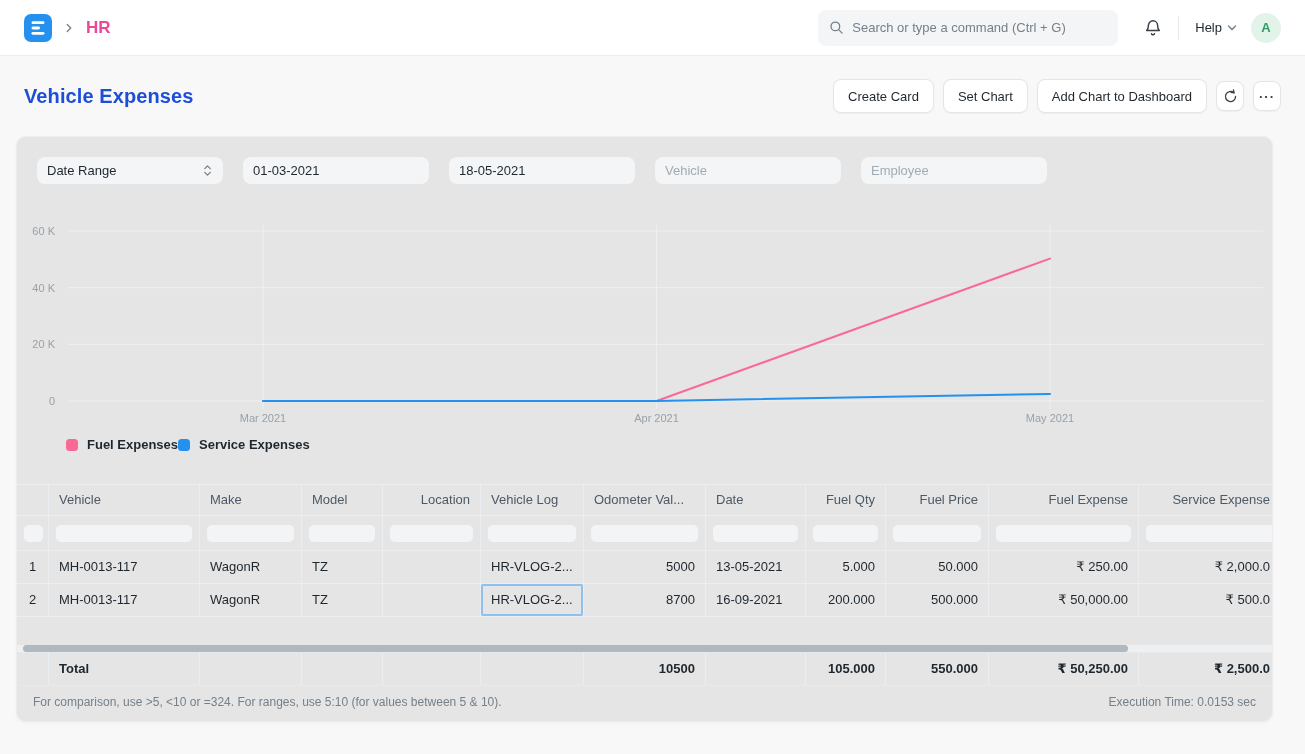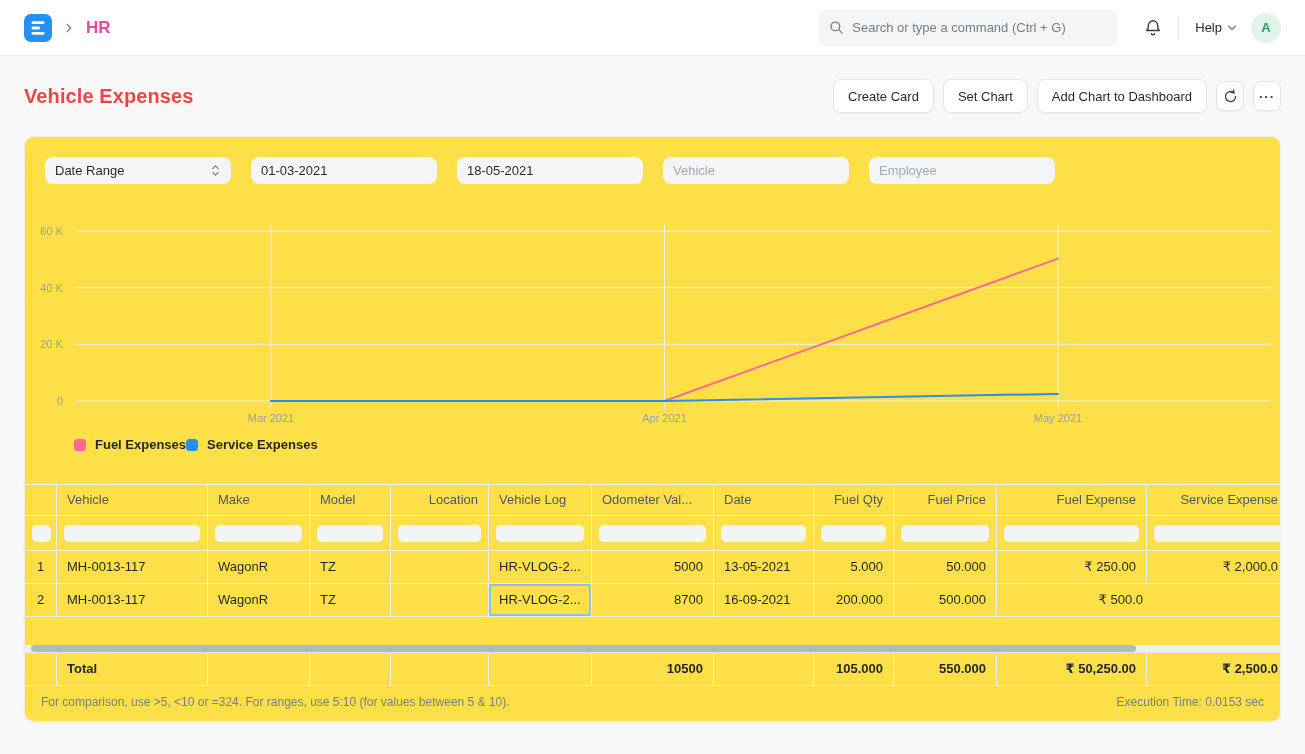--- a/index.html
+++ b/index.html
@@ -23,29 +23,29 @@
     font-size:13px; color:#1f272e; font-family:inherit; }
   .searchbar input::placeholder { color:#74808b; }
   .bell-wrap { margin-left:26px; cursor:pointer; display:flex; }
   .vdivider { width:1px; height:24px; background:#e4e7ea; margin:0 16px; }
   .help { display:flex; align-items:center; gap:5px; font-size:13px; color:#1f272e; cursor:pointer; }
   .avatar { width:30px; height:30px; border-radius:50%; background:#e2f4ea; color:#2f9d67;
     font-weight:600; font-size:13px; display:flex; align-items:center; justify-content:center;
     margin-left:14px; cursor:pointer; }
   
   .page-head { height:80px; display:flex; align-items:center; padding:0 24px; }
-  .page-title { font-size:20px; font-weight:700; color:#ef4444; letter-spacing:.1px; }
+  .page-title { font-size:20px; font-weight:700; color:#1d4ed8; letter-spacing:.1px; }
   .actions { margin-left:auto; display:flex; align-items:center; gap:9px; }
   .btn { background:#fff; border:1px solid #e2e6e9; border-radius:8px; height:30px;
     padding:16px 14px; font-size:13px; color:#1f272e; font-family:inherit; cursor:pointer;
     box-shadow:0 .5px 1.5px rgba(0,0,0,.04); display:flex; align-items:center; }
   .btn-icon { padding:0; width:28px; justify-content:center; }
   
-  .card { position:absolute; left:24px; top:136px; width:1257px; height:586px;
-    background:#fde047; border:1px solid #ededf0; border-radius:10px;
+  .card { position:absolute; left:16px; top:136px; width:1257px; height:586px;
+    background:#e5e5e5; border:1px solid #ededf0; border-radius:10px;
     box-shadow:0 1px 3px rgba(0,0,0,.04); overflow:hidden; }
   
   .filters { position:absolute; top:20px; left:20px; display:flex; gap:20px; }
   .f-ctrl { width:186px; height:27px; background:#f4f5f6; border-radius:8px;
     display:flex; align-items:center; padding:0 10px; font-size:13px; color:#1f272e; }
   .f-ctrl input { border:none; outline:none; background:transparent; width:100%;
     font-size:13px; color:#1f272e; font-family:inherit; }
   .f-ctrl input::placeholder { color:#a1abb4; }
   .f-select { justify-content:space-between; cursor:pointer; }
   
@@ -272,20 +272,21 @@
         <div class="idx-cell">2</div>
         <div class="al">MH-0013-117</div>
         <div class="al">WagonR</div>
         <div class="al">TZ</div>
         <div class="al"></div>
         <div class="al cell-focused">HR-VLOG-2...</div>
         <div class="ar">8700</div>
         <div class="al">16-09-2021</div>
         <div class="ar">200.000</div>
         <div class="ar">500.000</div>
+        <div class="ar">₹ 50,000.00</div>
         <div class="ar">₹ 500.0</div>
       </div>
     </div>
 
   <div class="scrolltrack">
     <div class="scrollthumb"></div>
   </div>
 
   <div class="dt-row dt-total" id="total-row">
       <div class="idx-cell"></div>

